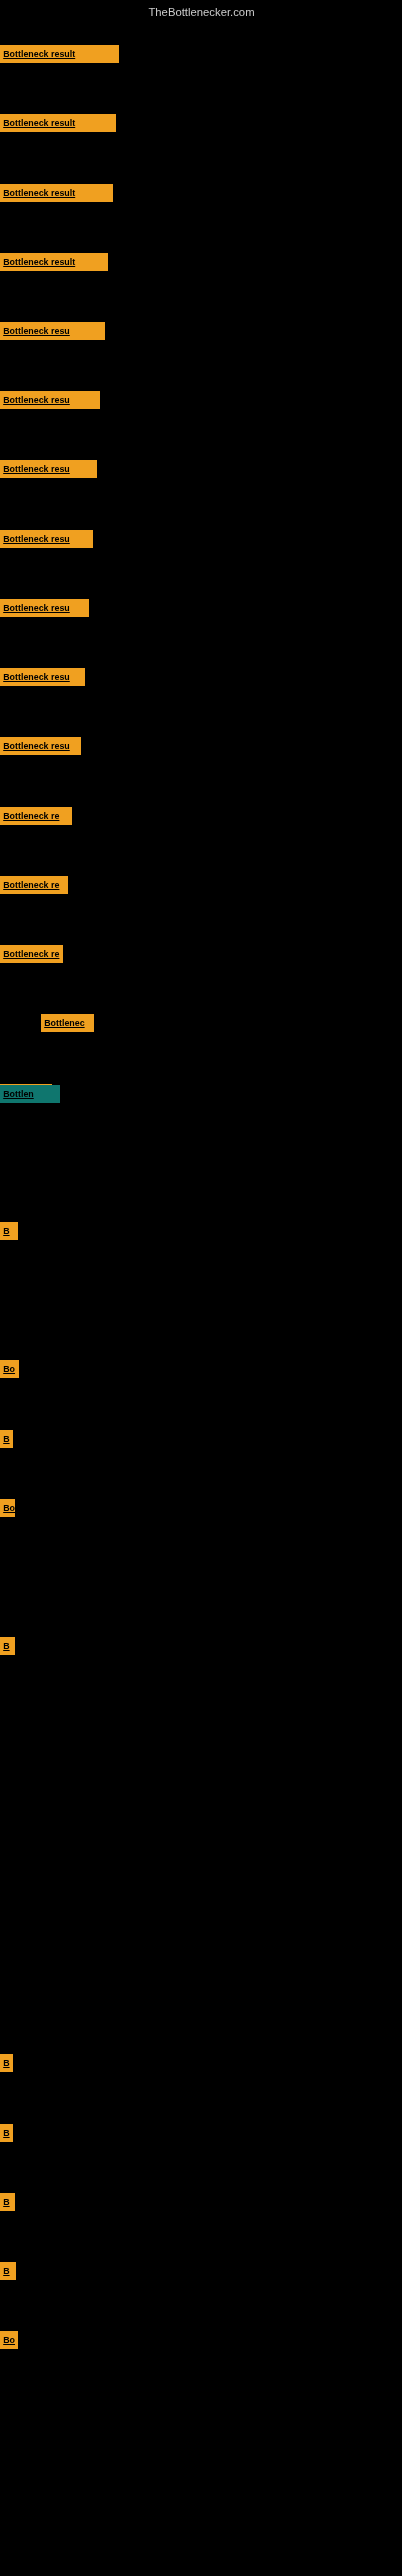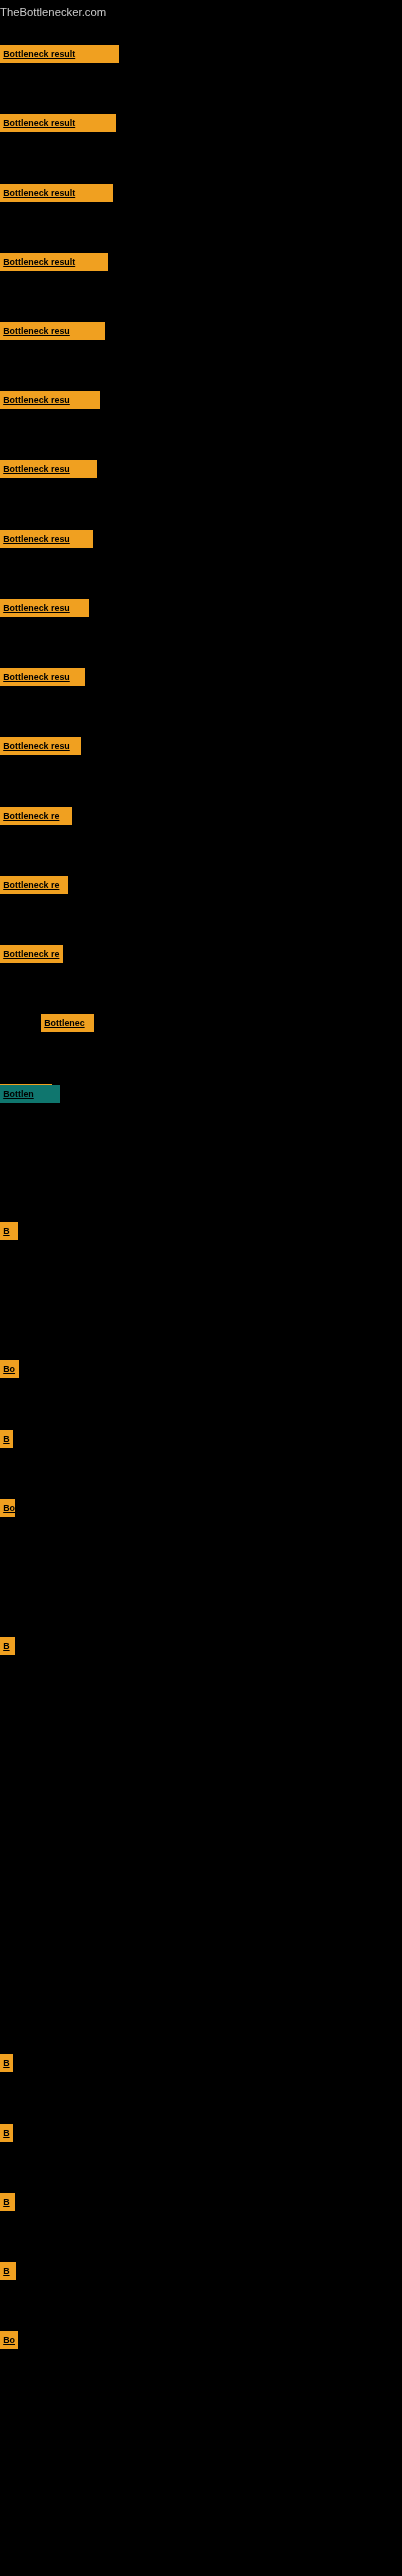--- a/index.html
+++ b/index.html
@@ -12,21 +12,21 @@
       background-color: #000000;
       width: 403px;
       min-height: 2576px;
       font-family: Arial, sans-serif;
       position: relative;
     }
 
     .site-title {
       color: #cccccc;
       font-size: 11.3px;
-      text-align: left;
+      text-align: center;
       padding: 6.4px 0;
       position: absolute;
       top: 0;
       left: 0;
       right: 0;
     }
 
     .bottleneck-bar {
       position: absolute;
       left: 0;

